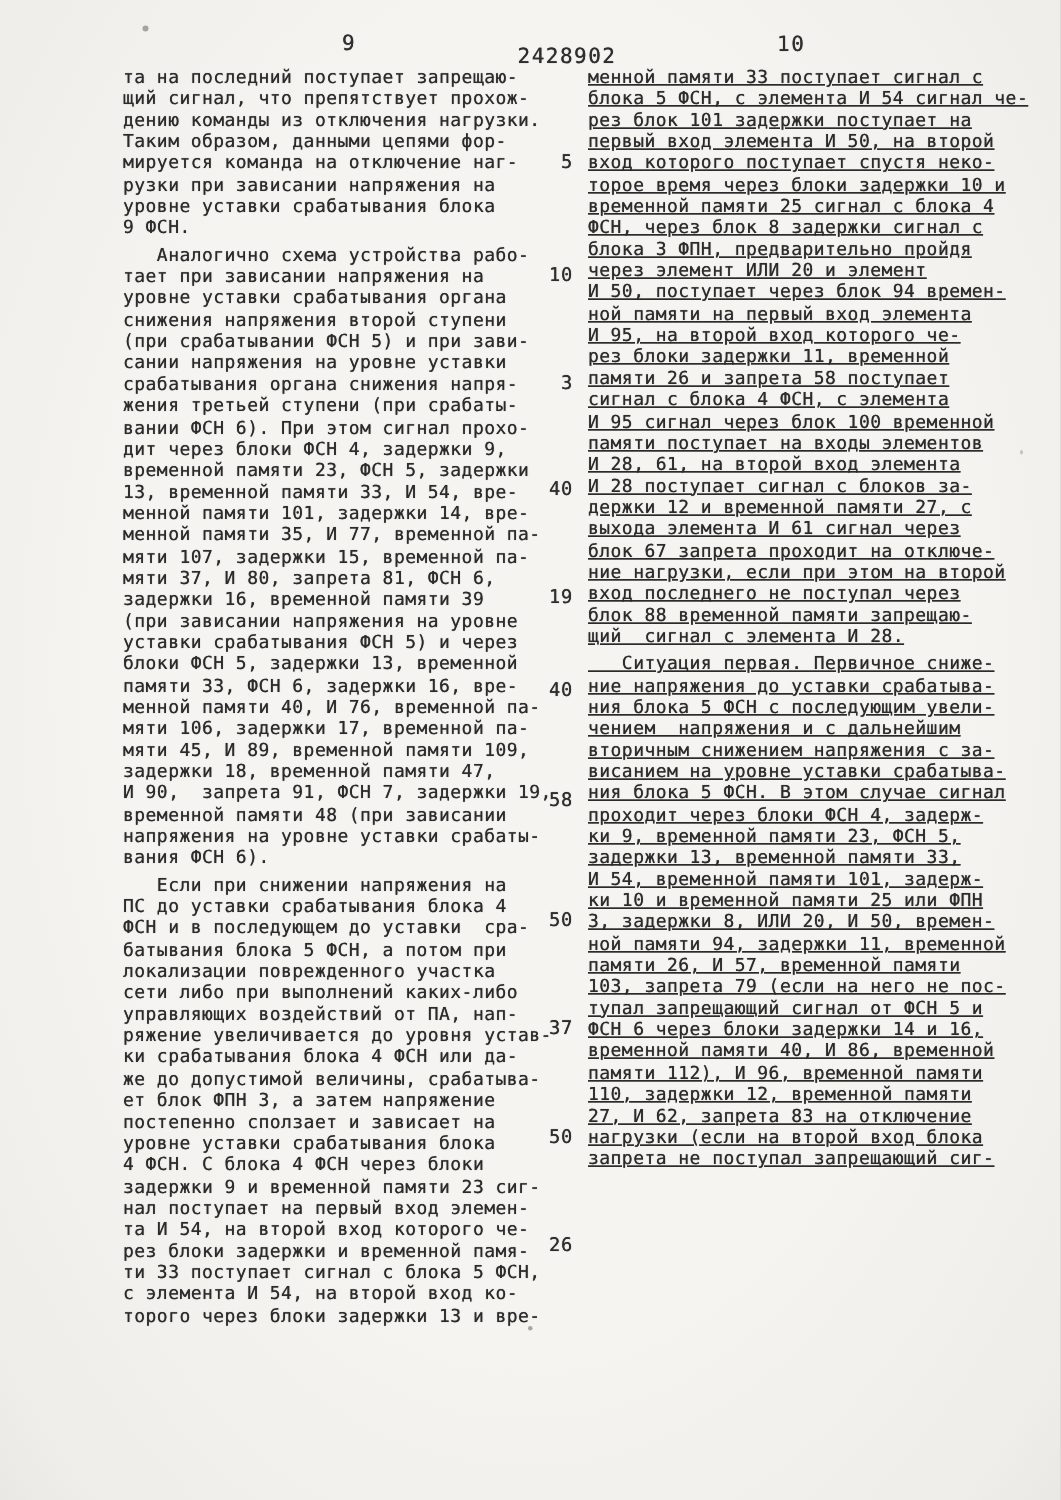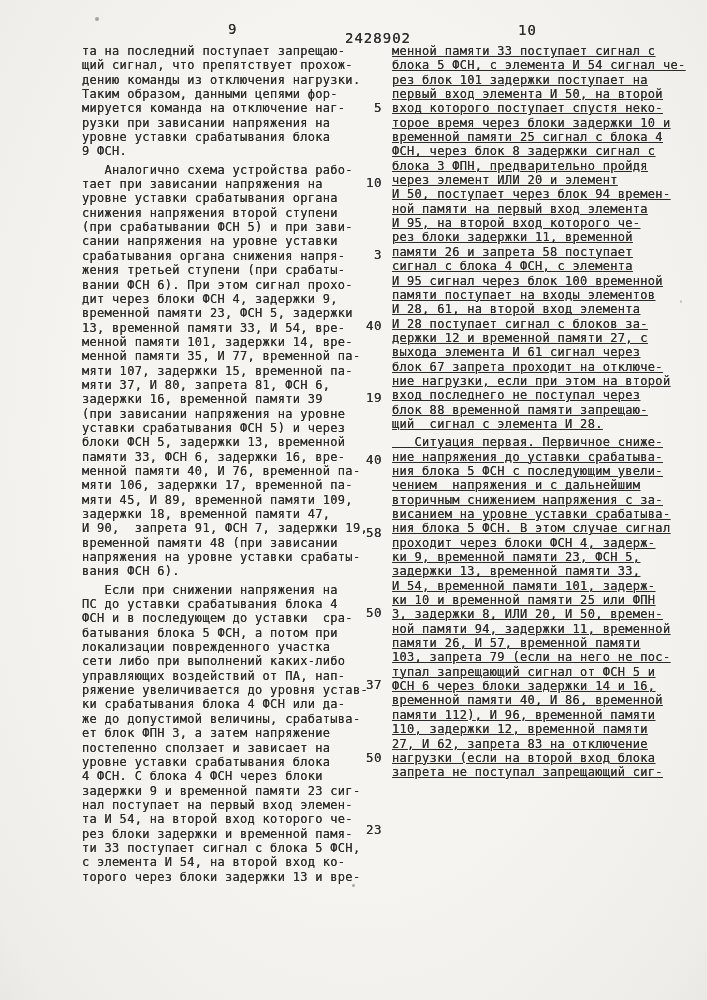--- a/index.html
+++ b/index.html
@@ -186,19 +186,19 @@
   <span class="gnum" style="top:101px">5</span>
   <span class="gnum" style="top:176px">10</span>
   <span class="gnum" style="top:248px">3</span>
   <span class="gnum" style="top:319px">40</span>
   <span class="gnum" style="top:391px">19</span>
   <span class="gnum" style="top:453px">40</span>
   <span class="gnum" style="top:526px">58</span>
   <span class="gnum" style="top:606px">50</span>
   <span class="gnum" style="top:678px">37</span>
   <span class="gnum" style="top:751px">50</span>
-  <span class="gnum" style="top:823px">23</span>
+  <span class="gnum" style="top:823px">26</span>
 
   <div class="speck s1"></div>
   <div class="speck s2"></div>
   <div class="speck s3"></div>
 
 </div>
 
 </body></html>

